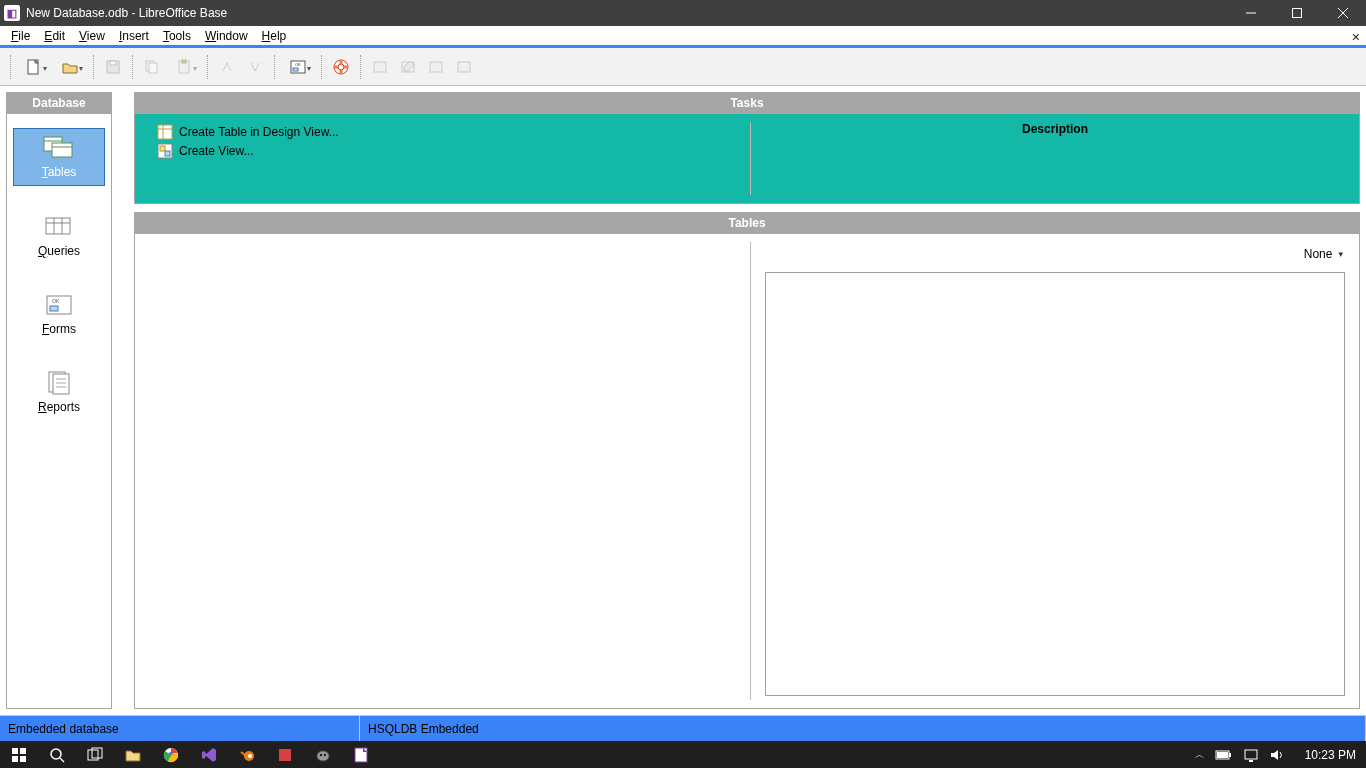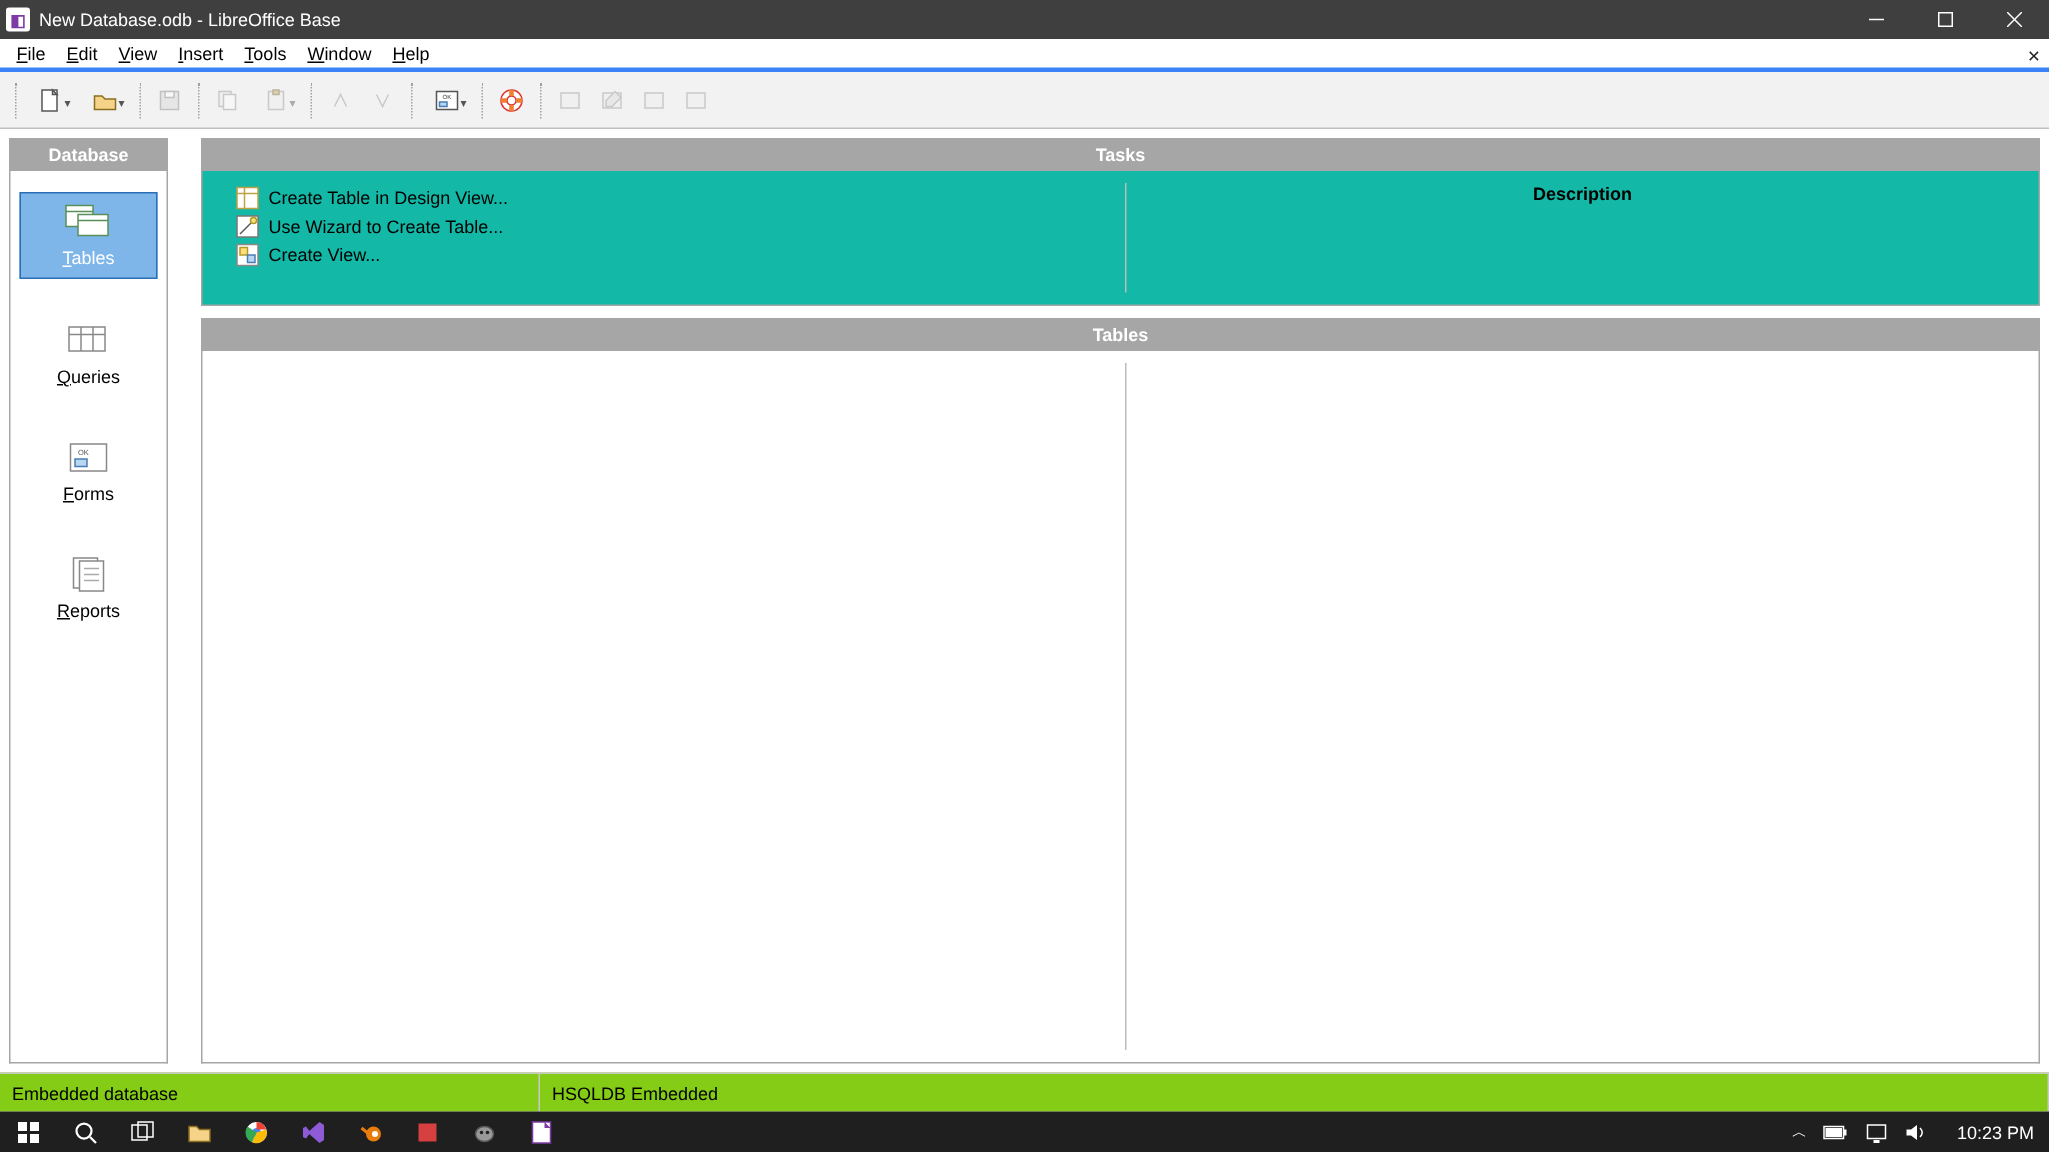--- a/index.html
+++ b/index.html
@@ -48,21 +48,21 @@
 
   .tables-panel { flex:1; display:flex; flex-direction:column;}
   .tables-body { flex:1; border:1px solid #a6a6a6; border-top:none; background:#fff; display:flex;}
   .tables-left { width:615px; }
   .tables-divider { width:1px; background:#bcbcbc; margin:8px 0;}
   .tables-right { flex:1; padding:12px 14px; display:flex; flex-direction:column;}
   .none-drop { align-self:flex-end; font-size:12px; padding:1px 2px; display:flex; align-items:center; gap:6px;}
   .none-drop::after{content:"▾"; font-size:9px; color:#333;}
   .preview-box { flex:1; border:1px solid #9e9e9e; margin-top:10px;}
 
-  .statusbar { position:absolute; left:0; right:0; bottom:27px; height:26px; background:#84cc16; border-top:1px solid #c8c8c8; display:flex; font-size:12px; align-items:stretch;}
+  .statusbar { position:absolute; left:0; right:0; bottom:27px; height:26px; background:#3b82f6; border-top:1px solid #c8c8c8; display:flex; font-size:12px; align-items:stretch;}
   .status-cell { padding:4px 8px; border-right:1px solid #c8c8c8; display:flex; align-items:center;}
   .status-cell.first{ width:360px;}
   .status-cell.second{ flex:1;}
 
   .taskbar { position:absolute; left:0; right:0; bottom:0; height:27px; background:#1f1f1f; display:flex; align-items:center; color:#fff; font-size:12px;}
   .taskbar .tb-icon{ width:38px; height:27px; display:flex; align-items:center; justify-content:center;}
   .taskbar .tb-icon svg { width:16px; height:16px; }
   .taskbar .spacer{flex:1;}
   .taskbar .tray{ display:flex; align-items:center; gap:10px; padding:0 10px;}
   .taskbar .clock{ padding:0 10px;}
@@ -255,50 +255,46 @@
                   <rect x="1" y="1" width="14" height="14" fill="#fff" stroke="#bba243"></rect>
                   <line x1="1" y1="5" x2="15" y2="5" stroke="#bba243"></line>
                   <line x1="6" y1="1" x2="6" y2="15" stroke="#bba243"></line>
                 </svg>
               </span>
             <span>Create Table in Design View...</span>
           </div>
           <div class="task-row">
             <span class="ticon">
                 <svg viewBox="0 0 16 16">
-                  <rect x="1" y="1" width="14" height="14" fill="#fff" stroke="#777"></rect>
-                  <path d="M3 13 L13 3" stroke="#555"></path>
-                  <circle cx="12" cy="4" r="2" fill="#f7e27a" stroke="#b29a2a"></circle>
-                </svg>
-              </span>
-            <span>Use Wizard to Create Table...</span>
-          </div>
-          <div class="task-row">
-            <span class="ticon">
-                <svg viewBox="0 0 16 16">
                   <rect x="1" y="1" width="14" height="14" fill="#fff" stroke="#888"></rect>
                   <rect x="3" y="3" width="5" height="5" fill="#ffdf7a" stroke="#b29a2a"></rect>
                   <rect x="8" y="8" width="5" height="5" fill="#b9d6f2" stroke="#4a7db3"></rect>
                 </svg>
               </span>
             <span>Create View...</span>
           </div>
         </div>
         <div class="tasks-divider"></div>
         <div class="tasks-desc">
           <div class="hdr">Description</div>
         </div>
       </div>
     </div>
 
     <div class="tables-panel">
       <div class="panel-header">Tables</div>
       <div class="tables-body">
         <div class="tables-left"></div>
         <div class="tables-divider"></div>
+        <div class="tables-right">
+          <div class="none-drop">
+            <span>None</span>
+          </div>
+          <div class="preview-box"></div>
+        </div>
       </div>
     </div>
 
   </div>
 </div>
 
 <div class="statusbar">
   <div class="status-cell first">Embedded database</div>
   <div class="status-cell second">HSQLDB Embedded</div>
 </div>

